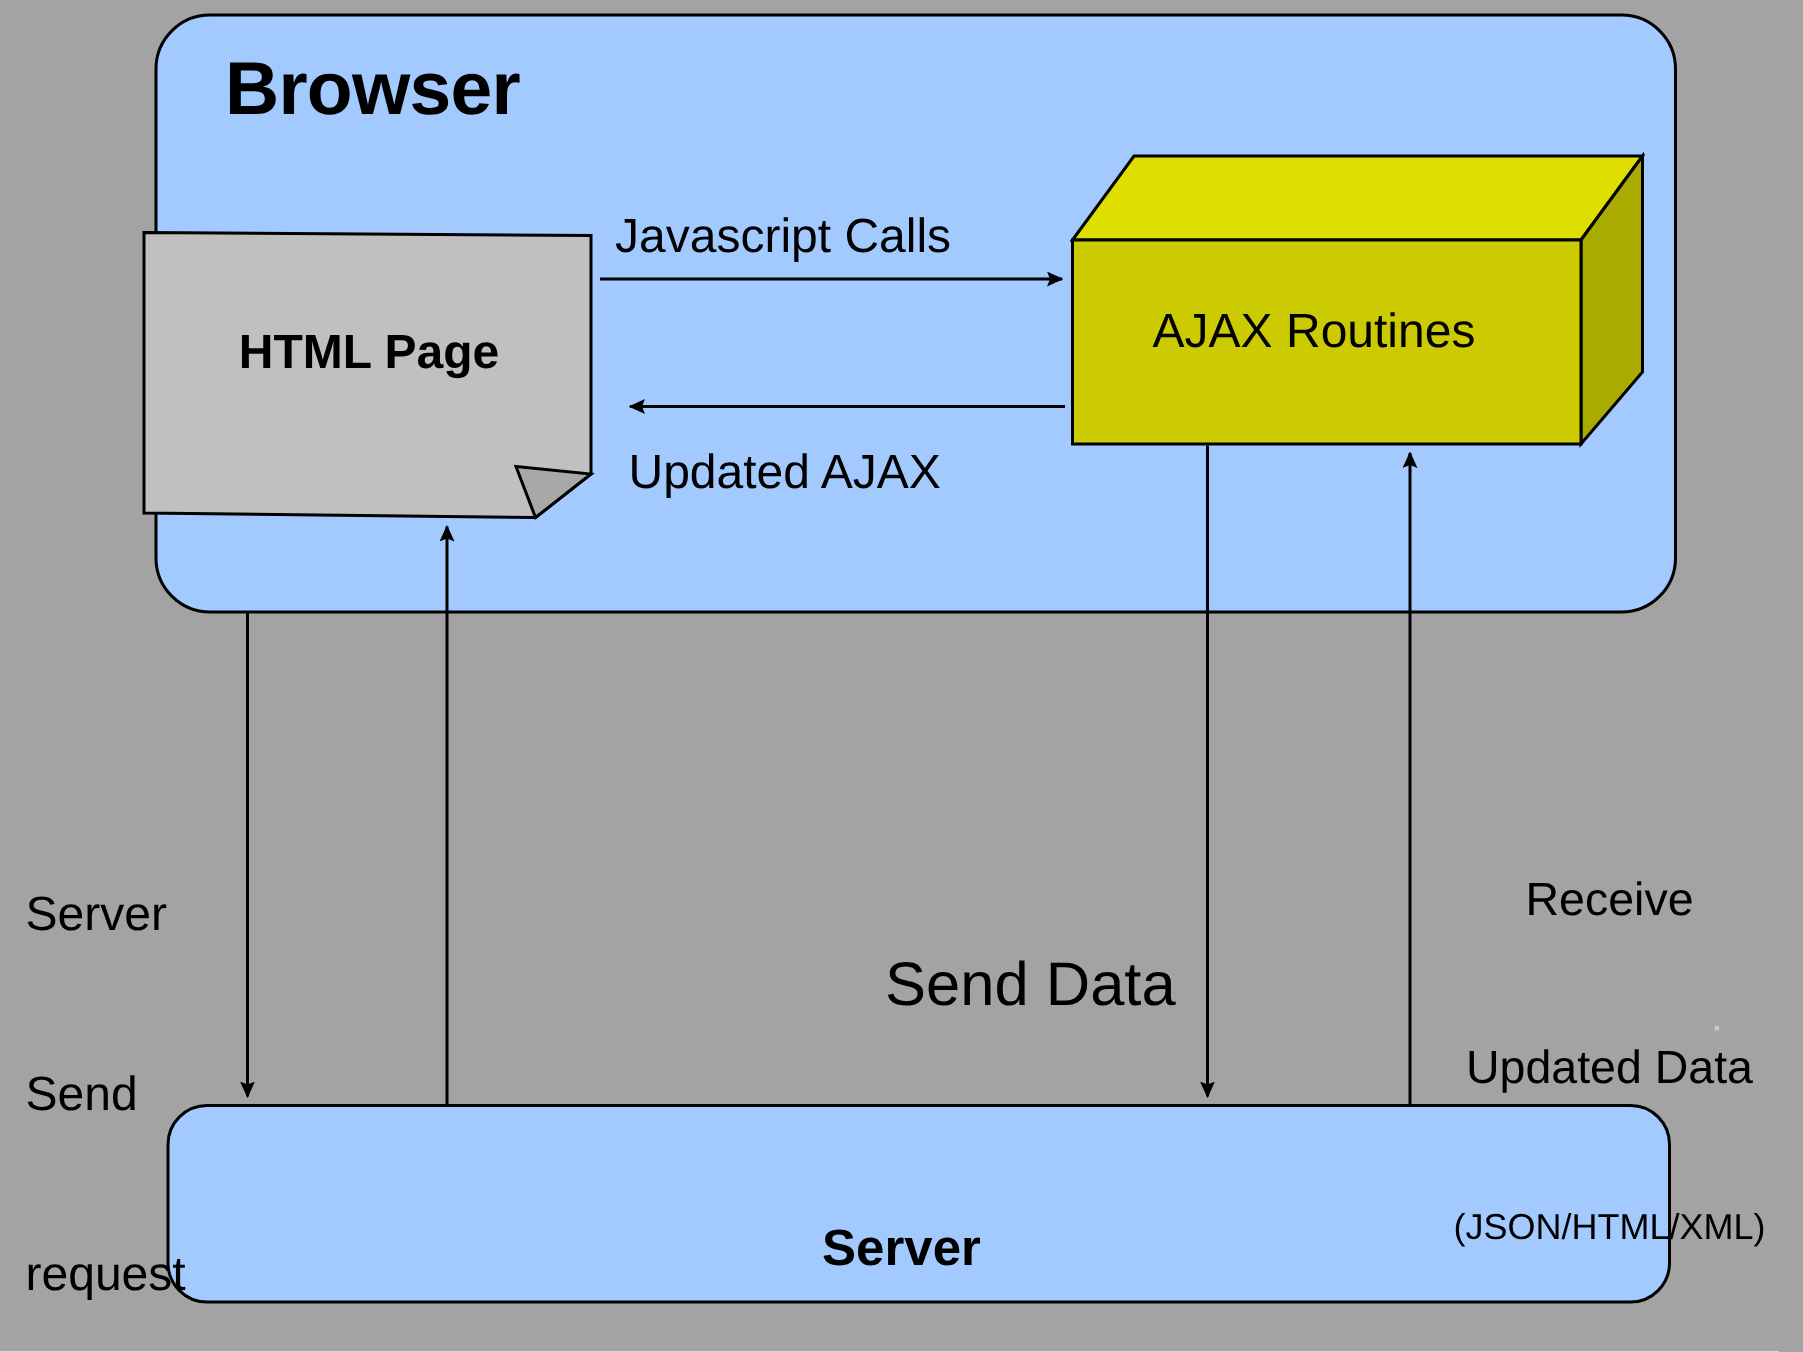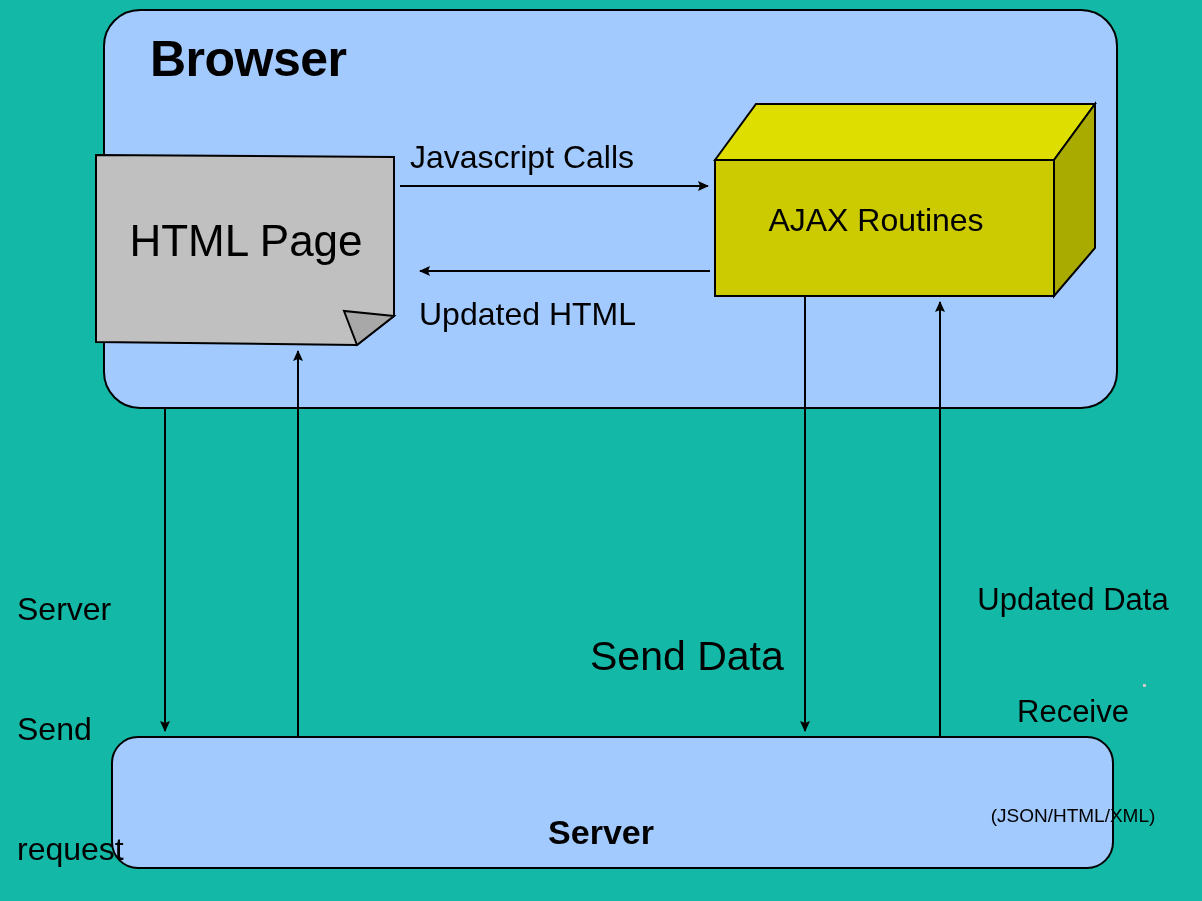--- a/index.html
+++ b/index.html
@@ -12,21 +12,21 @@
     width: 1202px;
     height: 901px;
     font-family: "Liberation Sans", sans-serif;
     color: #000000;
     overflow: hidden;
   }
   #stage {
     position: relative;
     width: 1202px;
     height: 901px;
-    background: #14b8a6;
+    background: #a3a3a3;
   }
   #svg-layer {
     position: absolute;
     left: 0;
     top: 0;
     width: 1202px;
     height: 901px;
   }
 
   
@@ -49,21 +49,22 @@
     text-align: center;
     font-size: 34px;
     font-weight: bold;
     margin-top: 32px;
   }
   .html-page-label {
     left: 96px;
     top: 218px;
     width: 300px;
     text-align: center;
-    font-size: 44px;
+    font-size: 32px;
+    font-weight: bold;
   }
   .ajax-label {
     left: 715px;
     top: 204px;
     width: 322px;
     text-align: center;
     font-size: 32px;
   }
   .js-calls-label {
     left: 410px;
@@ -92,21 +93,21 @@
   }
   .receive-data-label {
     left: 948px;
     top: 507px;
     width: 250px;
     text-align: center;
     font-size: 31px;
     line-height: 1.2;
   }
   .receive-data-label .small {
-    font-size: 19px;
+    font-size: 24px;
     display: block;
     line-height: 1.15;
   }
   .speck {
     position: absolute;
     left: 1143px;
     top: 684px;
     width: 3px;
     height: 3px;
     background: #c8c8c8;
@@ -159,34 +160,34 @@
   </svg>
 
   <div class="lbl browser-title">Browser</div>
 
   <div class="lbl html-page-label">HTML Page</div>
 
   <div class="lbl ajax-label">AJAX Routines</div>
 
   <div class="lbl js-calls-label">Javascript Calls</div>
 
-  <div class="lbl updated-html-label">Updated HTML</div>
+  <div class="lbl updated-html-label">Updated AJAX</div>
 
   <div class="lbl initial-page-label">
     <div>Server</div>
     <div>Send</div>
     <div>request</div>
   </div>
 
   <div class="lbl send-data-label">
     <div>Send Data</div>
   </div>
 
   <div class="lbl receive-data-label">
+    <div>Receive</div>
     <div>Updated Data</div>
-    <div>Receive</div>
     <span class="small">(JSON/HTML/XML)</span>
   </div>
 
   <div class="lbl server-title">Server</div>
 
   <div class="speck"></div>
 </div>
 
 </body></html>

